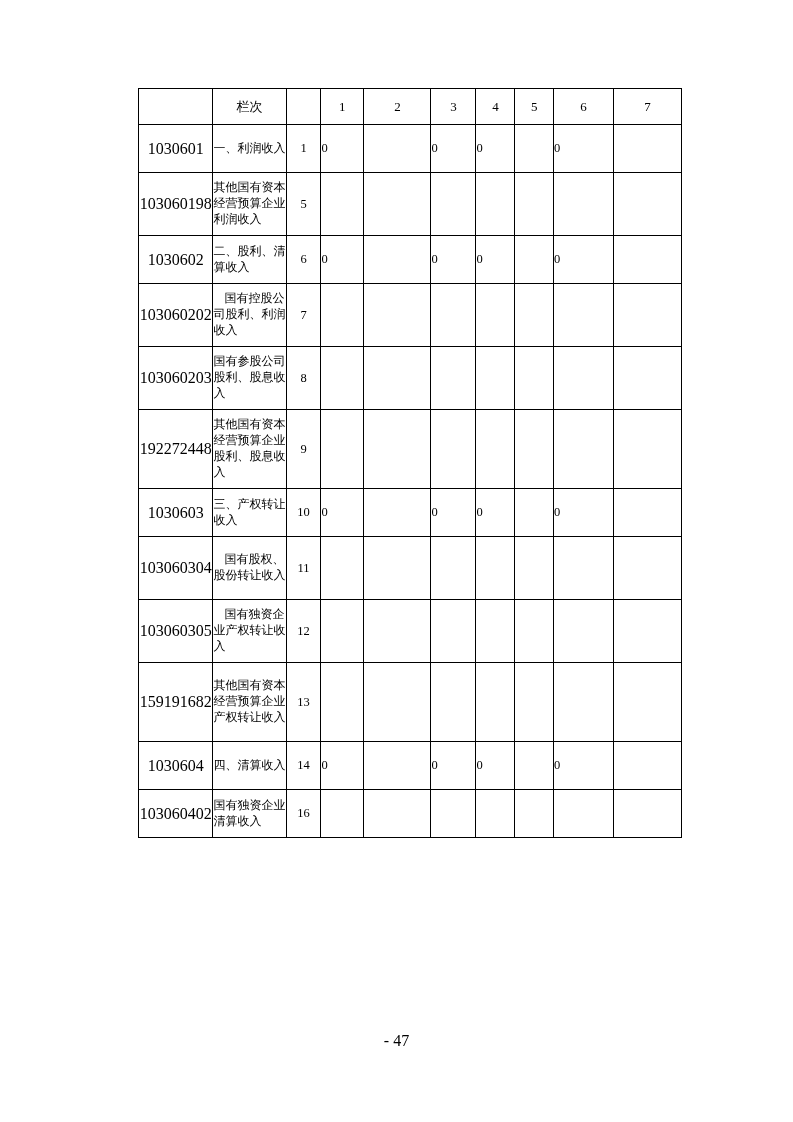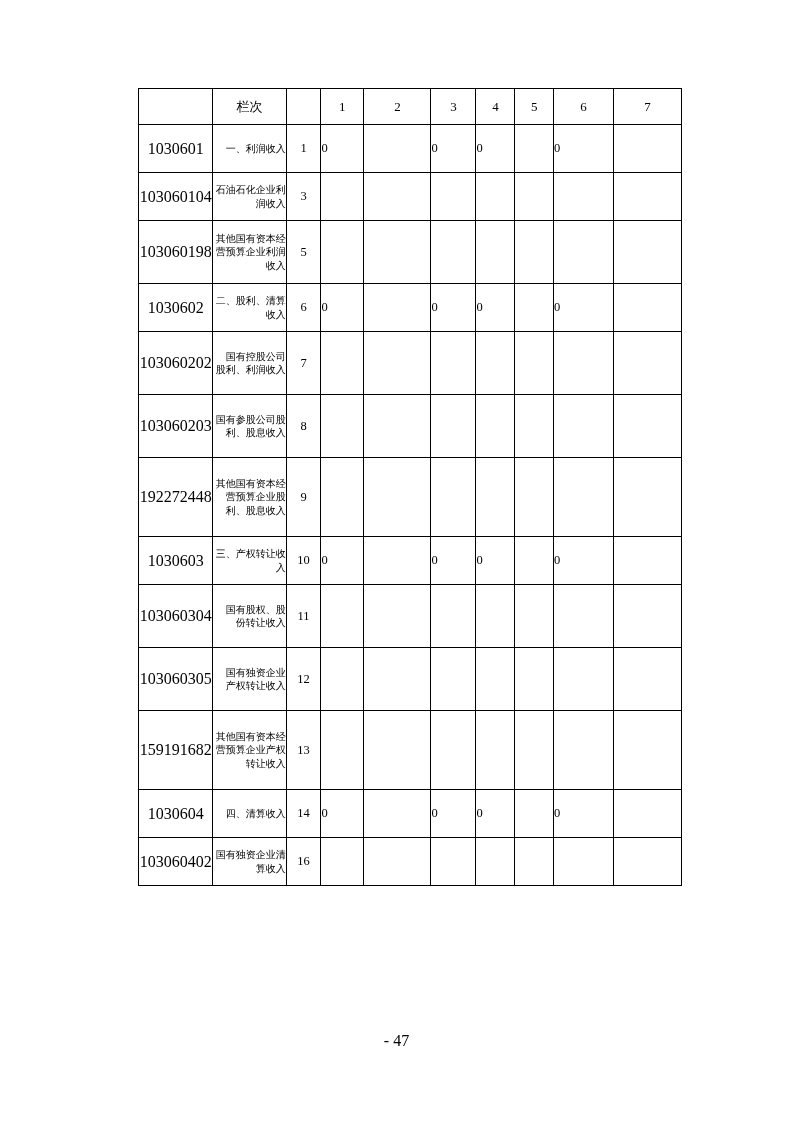--- a/index.html
+++ b/index.html
@@ -63,22 +63,22 @@
   .hdr-num {
     text-align: center;
     font-size: 13px;
   }
   .cell-code {
     text-align: center;
     font-size: 16px;
     padding: 2px 1px;
   }
   .cell-item {
-    text-align: right;
-    font-size: 10px;
+    text-align: left;
+    font-size: 12px;
     padding: 3px 2px 3px 4px;
     margin-left: 24px;
   }
   .cell-item.indent {
     text-indent: 11px;
   }
   .cell-line {
     text-align: center;
     font-size: 12.5px;
   }
@@ -139,32 +139,20 @@
             <td class="cell-item">一、利润收入</td>
             <td class="cell-line">1</td>
             <td class="cell-val">0</td>
             <td class="cell-val"></td>
             <td class="cell-val">0</td>
             <td class="cell-val">0</td>
             <td class="cell-val"></td>
             <td class="cell-val">0</td>
             <td class="cell-val"></td>
           </tr>
-          <tr class="r-h2">
-            <td class="cell-code">103060104</td>
-            <td class="cell-item">石油石化企业利润收入</td>
-            <td class="cell-line">3</td>
-            <td class="cell-val"></td>
-            <td class="cell-val"></td>
-            <td class="cell-val"></td>
-            <td class="cell-val"></td>
-            <td class="cell-val"></td>
-            <td class="cell-val"></td>
-            <td class="cell-val"></td>
-          </tr>
           <tr class="r-h3">
             <td class="cell-code">103060198</td>
             <td class="cell-item">其他国有资本经营预算企业利润收入</td>
             <td class="cell-line">5</td>
             <td class="cell-val"></td>
             <td class="cell-val"></td>
             <td class="cell-val"></td>
             <td class="cell-val"></td>
             <td class="cell-val"></td>
             <td class="cell-val"></td>

